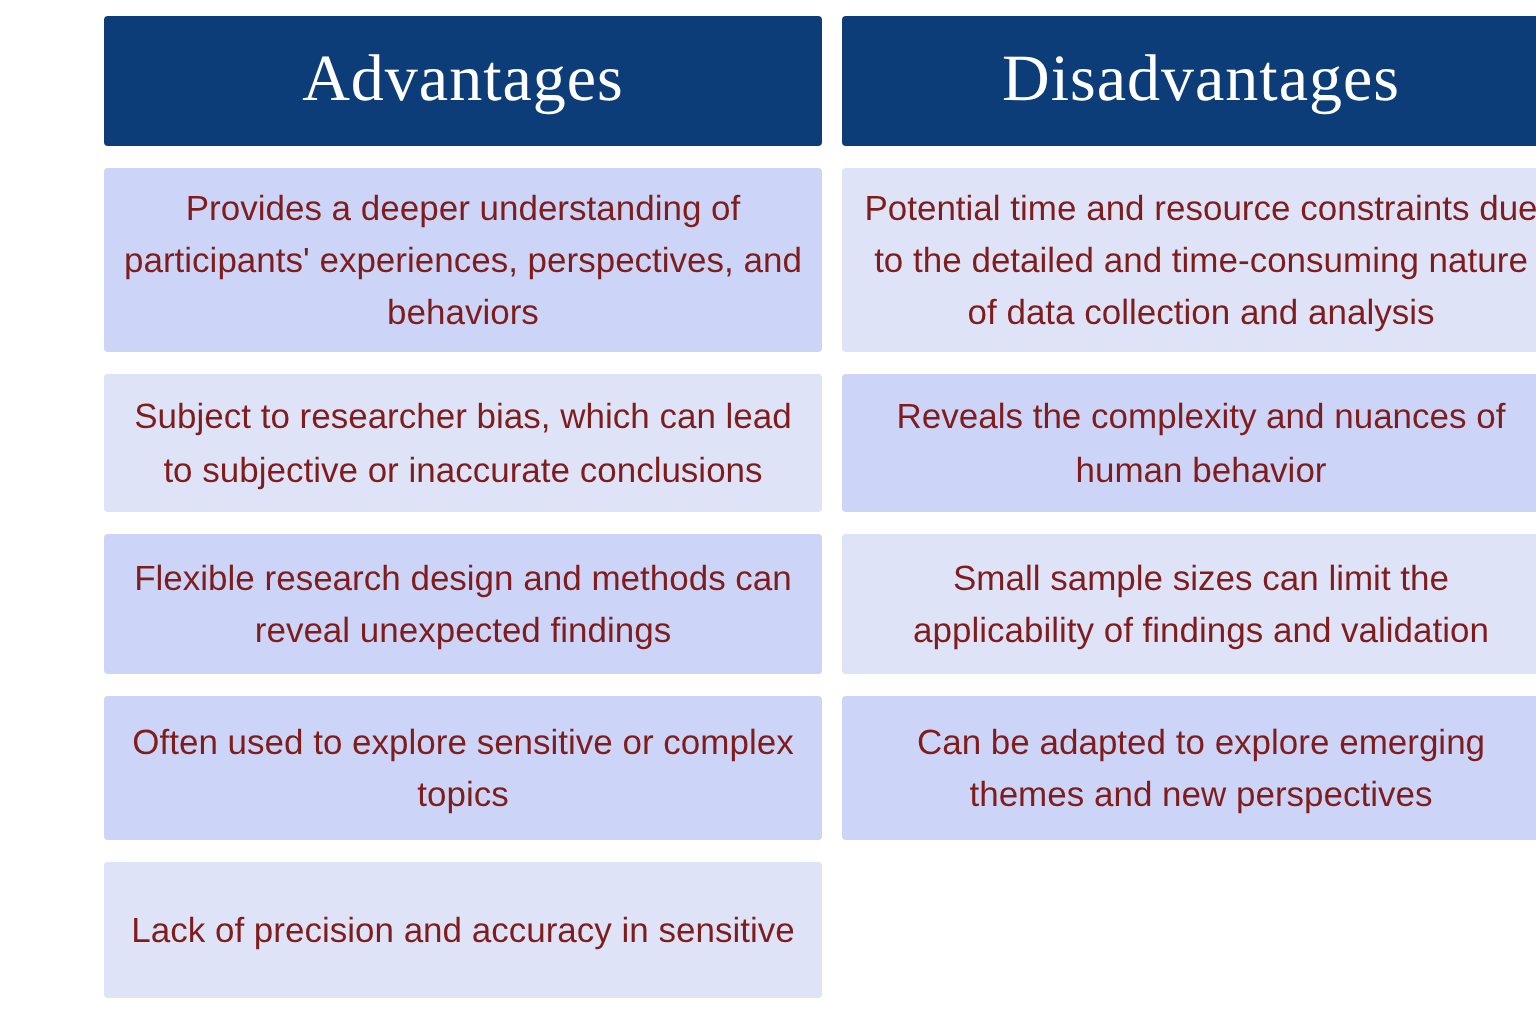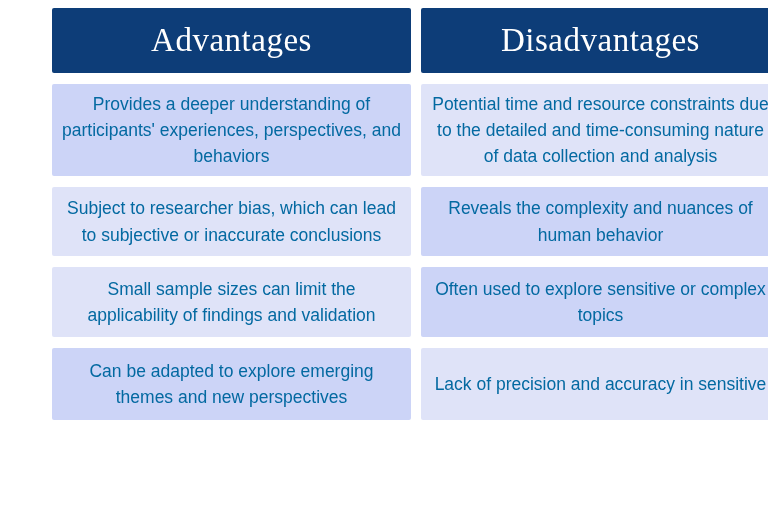--- a/index.html
+++ b/index.html
@@ -35,21 +35,21 @@
     letter-spacing: 0.5px;
     border-radius: 2px;
   }
   .row-cell {
     display: flex;
     align-items: center;
     justify-content: center;
     text-align: center;
     font-size: 17.5px;
     line-height: 1.5;
-    color: #0369a1;
+    color: #7f1d1d;
     padding: 0 10px;
     border-radius: 2px;
   }
   .adv-row {
     background: #ccd4f7;
   }
   .dis-row {
     background: #dfe3f8;
     align-items: center;
   }
@@ -73,20 +73,23 @@
     <span>Potential time and resource constraints due to the detailed and time-consuming nature of data collection and analysis</span>
   </div>
 
   <div class="row-cell dis-row">
     <span>Subject to researcher bias, which can lead to subjective or inaccurate conclusions</span>
   </div>
   <div class="row-cell adv-row">
     <span>Reveals the complexity and nuances of human behavior</span>
   </div>
 
+  <div class="row-cell adv-row">
+    <span>Flexible research design and methods can reveal unexpected findings</span>
+  </div>
   <div class="row-cell dis-row">
     <span>Small sample sizes can limit the applicability of findings and validation</span>
   </div>
 
   <div class="row-cell adv-row">
     <span>Often used to explore sensitive or complex topics</span>
   </div>
 
   <div class="row-cell adv-row">
     <span>Can be adapted to explore emerging themes and new perspectives</span>

